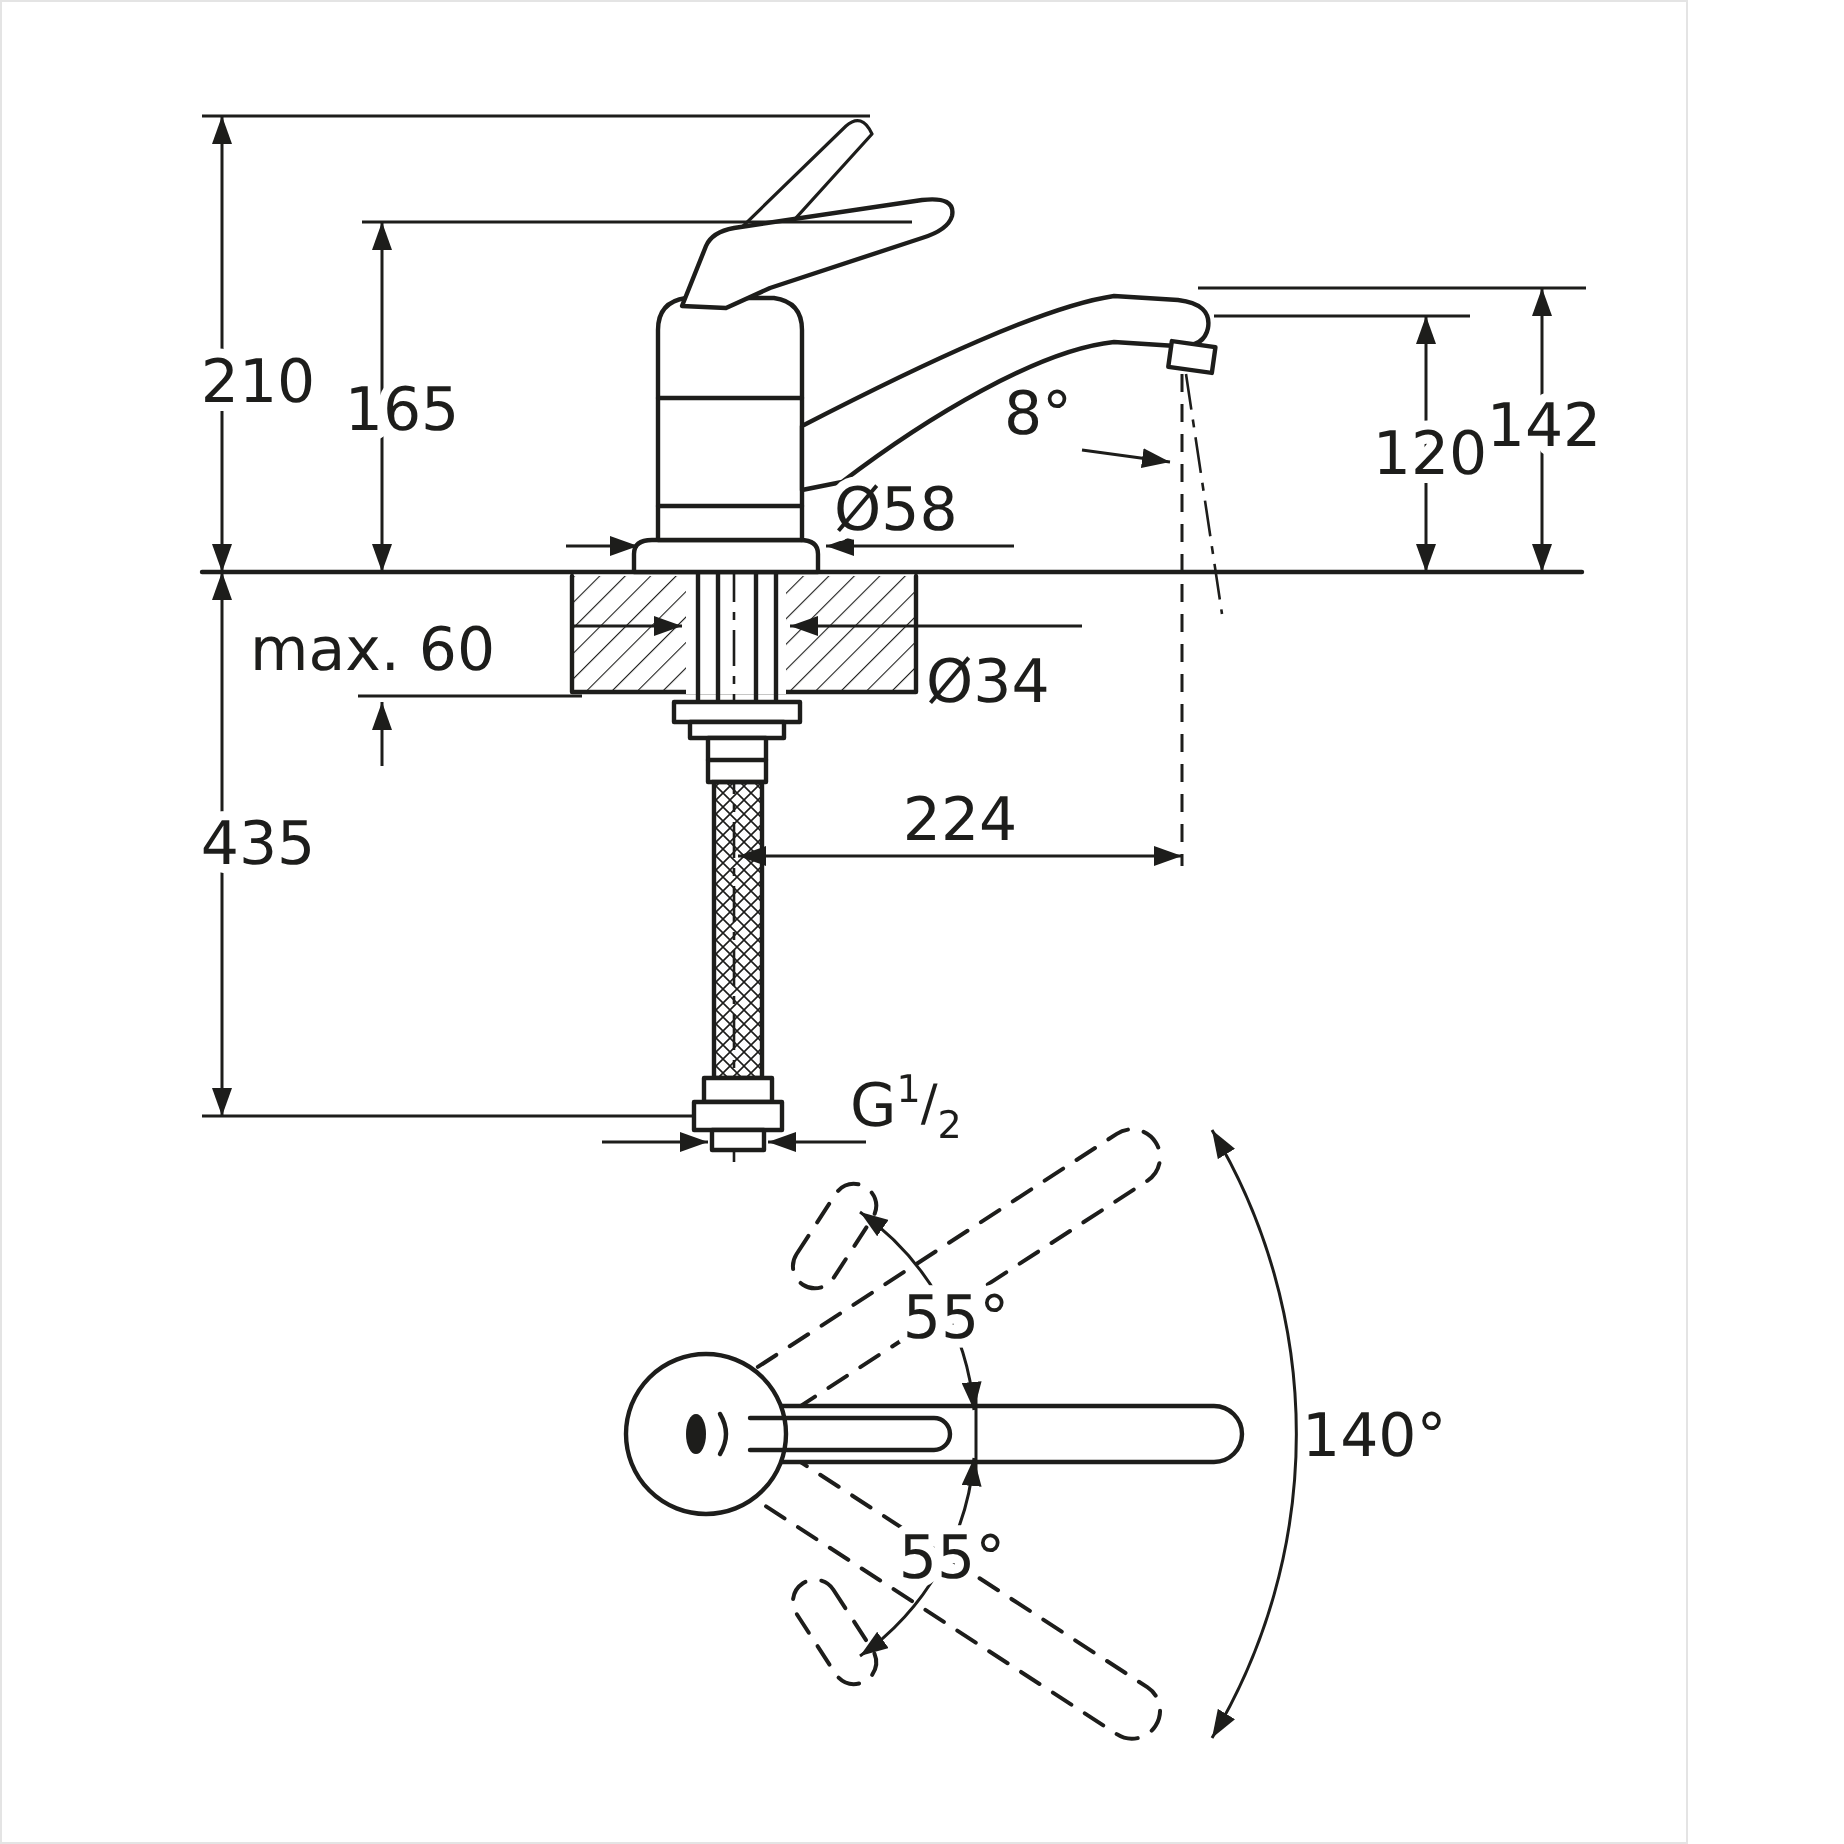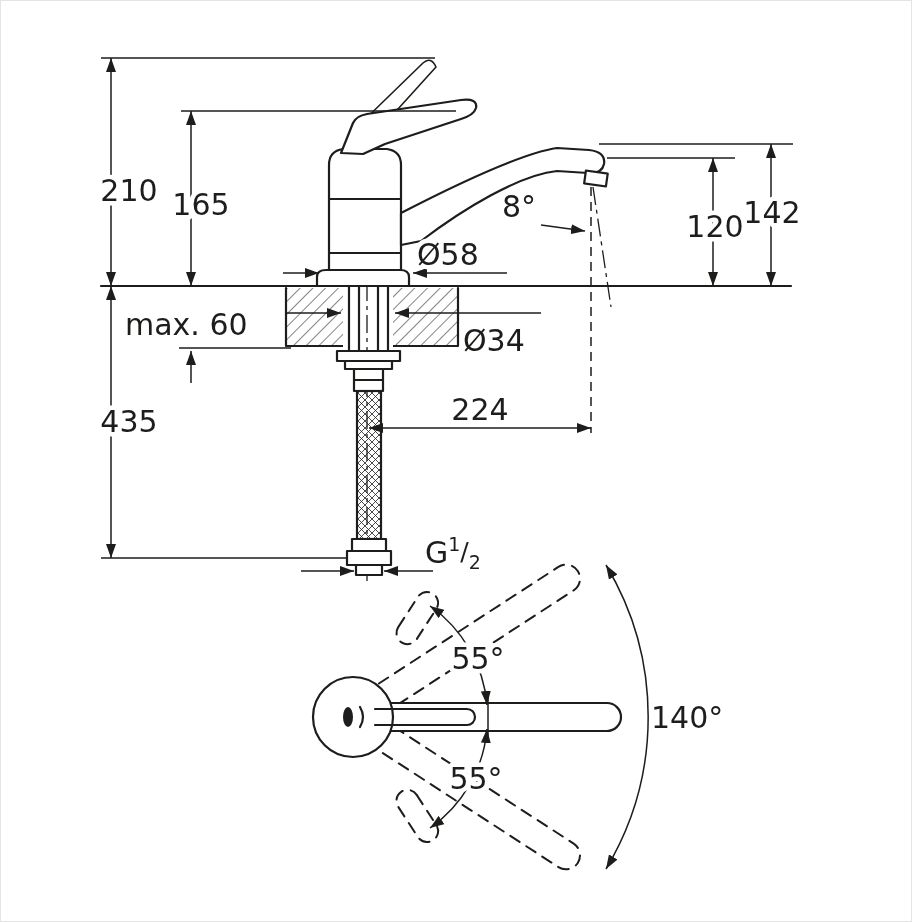--- a/index.html
+++ b/index.html
@@ -1,16 +1,16 @@
 <!DOCTYPE html>
 <html><head>
 <meta charset="utf-8">
 <style>
   html,body{margin:0;padding:0;background:#fff;}
-  .canvas{width:912px;height:922px;background:#ffffff;border:1px solid #e4e4e4;box-sizing:border-box;position:relative;}
+  .canvas{width:844px;height:922px;background:#ffffff;border:1px solid #e4e4e4;box-sizing:border-box;position:relative;}
   svg{display:block;}
   .obj{stroke:#1d1d1b;stroke-width:2.2;fill:none;stroke-linecap:round;stroke-linejoin:round;}
   .objf{stroke:#1d1d1b;stroke-width:2.2;fill:#ffffff;stroke-linejoin:round;}
   .thin{stroke-width:1.6;}
   .dim{stroke:#1d1d1b;stroke-width:1.5;fill:none;}
   .dash{stroke-dasharray:9 6;}
   .cl{stroke:#1d1d1b;stroke-width:1.3;fill:none;stroke-dasharray:18 5 4 5;}
   .dsp{stroke:#1d1d1b;stroke-width:2;fill:none;stroke-dasharray:11 8;stroke-linecap:round;}
   text.lbl{font-family:"DejaVu Sans",sans-serif;font-size:30px;fill:#1d1d1b;
            paint-order:stroke;stroke:#ffffff;stroke-width:9px;stroke-linejoin:round;}

